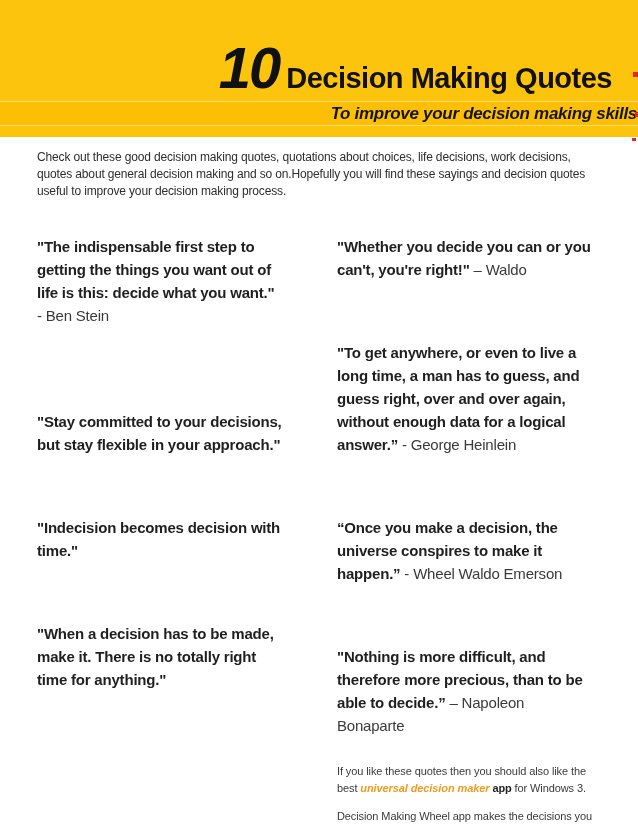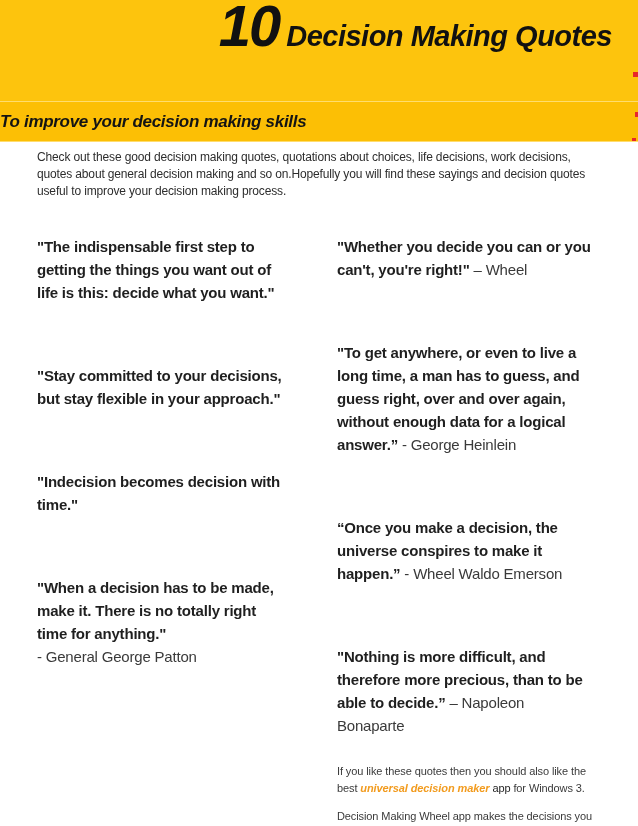--- a/index.html
+++ b/index.html
@@ -19,38 +19,38 @@
     font-family:"Liberation Sans",sans-serif;
     position:relative;overflow:hidden;
   }
   
   .header{
     height:137px;background:var(--header-bg);
     position:relative;
   }
   .title-row{
     height:101px;
-    display:flex;justify-content:flex-end;
+    display:flex;align-items:flex-end;justify-content:flex-end;
     padding:0 26px 6px 0;
   }
   .title-inner{display:flex;align-items:baseline;}
   .big-number{
     font-size:58px;font-weight:700;font-style:italic;
     color:#111;line-height:0.9;letter-spacing:-2px;
   }
   .title-text{
-    font-size:29px;font-weight:700;font-style:italic;
+    font-size:29px;font-weight:700;
     color:#111;margin-left:7px;letter-spacing:-0.5px;
   }
   .subtitle-band{
-    height:41px;background:var(--band-bg);
+    height:25px;background:var(--band-bg);
     border-top:1px solid var(--band-line);
     border-bottom:1px solid var(--band-line);
-    display:flex;align-items:center;justify-content:flex-start;
-    padding-right:11px;
+    display:flex;align-items:center;justify-content:flex-end;
+    padding-right:1px;
   }
   .subtitle-text{
     font-size:17px;font-weight:700;font-style:italic;
     color:#141414;letter-spacing:-0.3px;
   }
   .red-mark{position:absolute;background:var(--red-mark);}
   .red-mark.m1{top:72px;right:0;width:5px;height:5px;}
   .red-mark.m2{top:112px;right:0;width:3px;height:5px;}
   .red-mark.m3{top:138px;right:2px;width:4px;height:3px;}
   
@@ -73,21 +73,21 @@
   .quote-text{font-weight:700;color:var(--text-dark);}
   .attr-block{display:block;font-weight:400;color:var(--text-mid);}
   .attr-inline{font-weight:400;color:var(--text-mid);white-space:pre-line;}
   
   .promo{
     font-size:11px;line-height:16.5px;letter-spacing:-0.1px;
     color:var(--text-mid);
   }
   .promo.p1{margin-bottom:12px;}
   .promo-link{color:var(--link-orange);font-weight:700;cursor:pointer;font-style:italic;}
-  .promo-bold{color:#1f1f1f;font-weight:400;}
+  .promo-bold{color:#1f1f1f;font-weight:700;}
 </style>
 </head>
 <body>
 
 <div class="header">
   <div class="title-row">
     <div class="title-inner">
       <span class="big-number">10</span>
       <span class="title-text">Decision Making Quotes</span>
     </div>
@@ -103,47 +103,47 @@
 <div class="content">
   <p class="intro">Check out these good decision making quotes, quotations about choices, life decisions, work decisions, quotes about general decision making and so on.Hopefully you will find these sayings and decision quotes useful to improve your decision making process.</p>
 
   <div class="columns">
 
     <div class="col-left">
       <div class="quote-block">
         <span class="quote-text">"The indispensable first step to
 getting the things you want out of
 life is this: decide what you want."</span>
+        <span class="attr-block">- Ben Stein</span>
       </div>
       <div class="quote-block">
         <span class="quote-text">"Stay committed to your decisions,
 but stay flexible in your approach."</span>
       </div>
       <div class="quote-block">
         <span class="quote-text">"Indecision becomes decision with
 time."</span>
       </div>
       <div class="quote-block">
         <span class="quote-text">"When a decision has to be made,
 make it. There is no totally right
 time for anything."</span>
-        <span class="attr-block">- General George Patton</span>
       </div>
       <div class="quote-block">
         
       </div>
 
     </div>
 
     <div class="col-gap"></div>
 
     <div class="col-right">
       <div class="quote-block">
         <span class="quote-text">"Whether you decide you can or you
-can't, you're right!"</span><span class="attr-inline"> – Wheel</span>
+can't, you're right!"</span><span class="attr-inline"> – Waldo</span>
       </div>
       <div class="quote-block">
         <span class="quote-text">"To get anywhere, or even to live a
 long time, a man has to guess, and
 guess right, over and over again,
 without enough data for a logical
 answer.”</span><span class="attr-inline"> - George Heinlein</span>
       </div>
       <div class="quote-block">
         <span class="quote-text">“Once you make a decision, the

